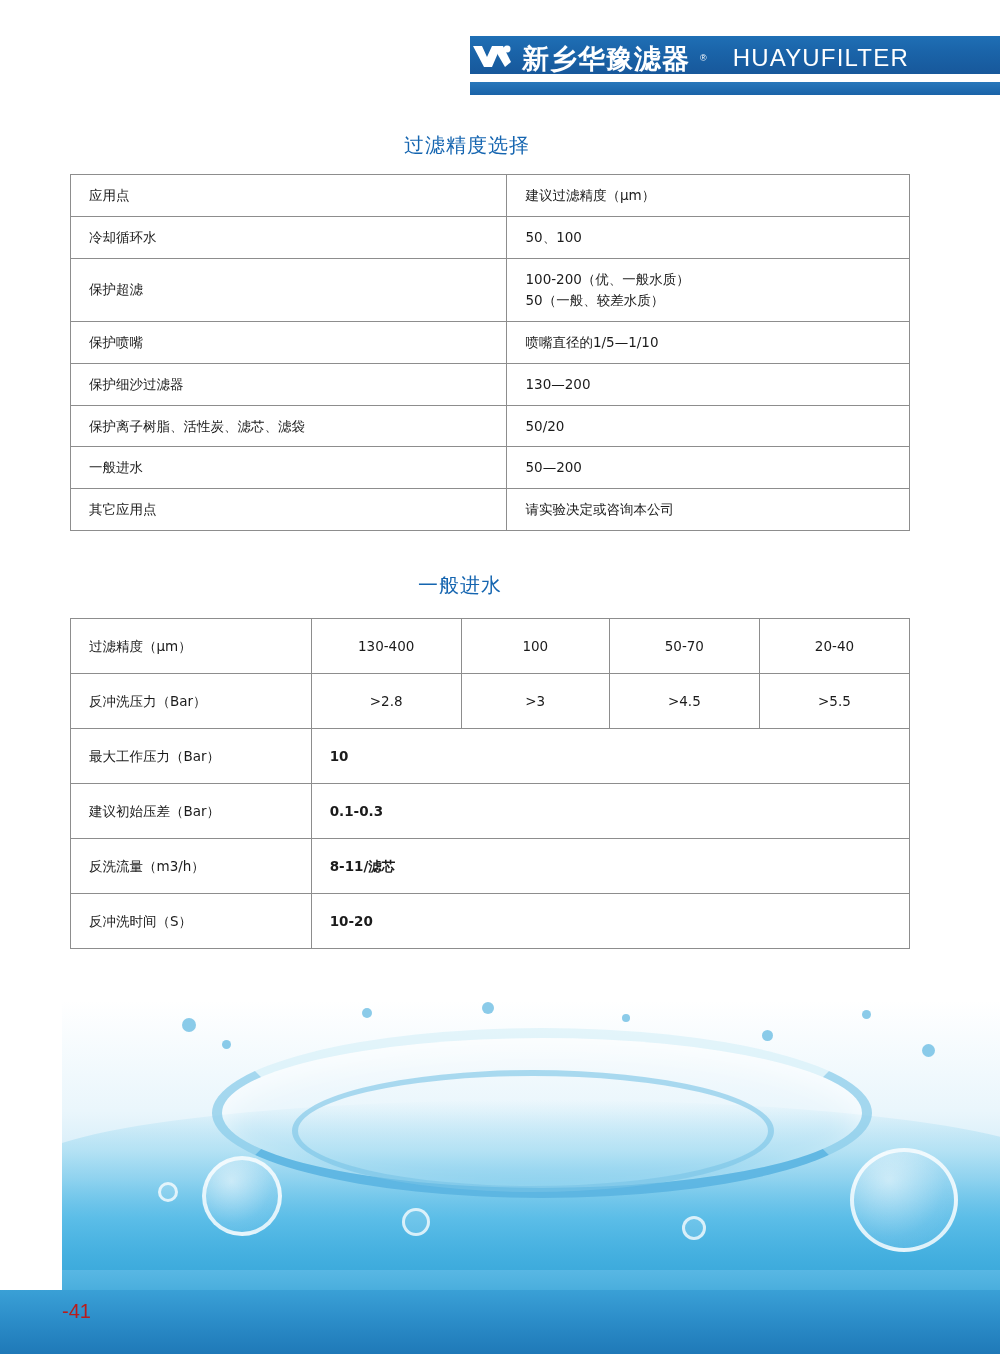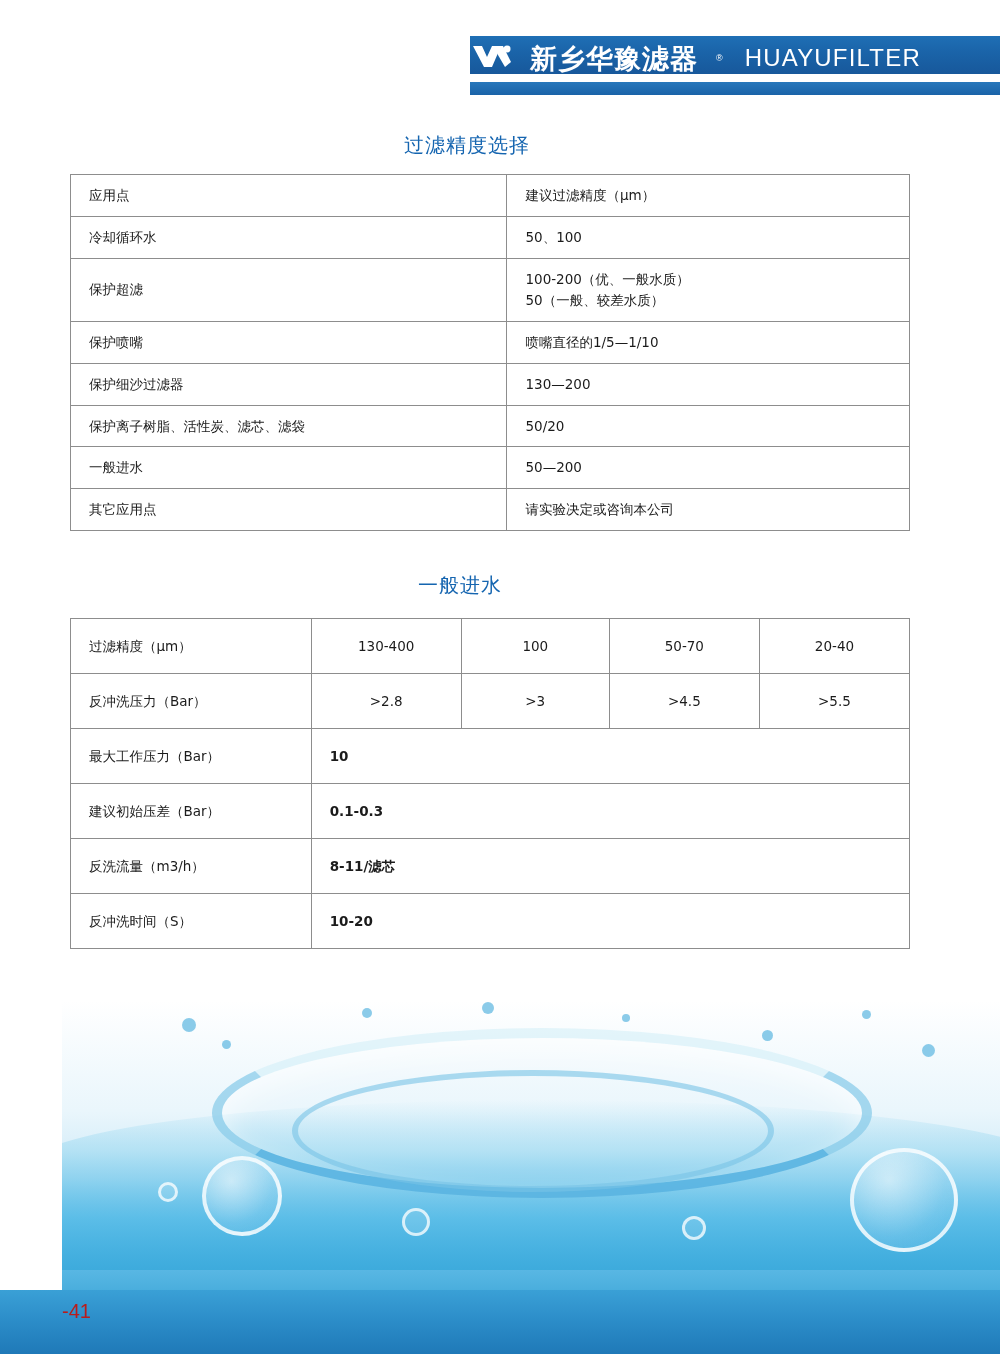--- a/index.html
+++ b/index.html
@@ -46,21 +46,21 @@
     width: 470px; height: 13px;
     background: #ffffff;
   }
   .header-logo-wrap {
     position: absolute;
     top: 36px;
     left: 470px;
     height: 44px;
     display: flex;
     align-items: center;
-    gap: 16px;
+    gap: 8px;
   }
   .logo-mark {
     width: 44px; height: 30px;
     position: relative;
     flex: none;
   }
   .logo-cn {
     color: #ffffff;
     font-size: 27px;
     font-weight: bold;
@@ -72,21 +72,21 @@
     color: #ffffff;
     font-size: 9px;
     vertical-align: super;
     margin-left: 2px;
   }
   .logo-en {
     color: #ffffff;
     font-size: 24px;
     letter-spacing: 1.2px;
     font-family: "Liberation Sans", sans-serif;
-    margin-left: 6px;
+    margin-left: 18px;
   }
 
   
   .section-title {
     position: absolute;
     color: #1565b0;
     font-size: 20px;
     font-family: "DejaVu Sans", sans-serif;
     letter-spacing: 1px;
   }

